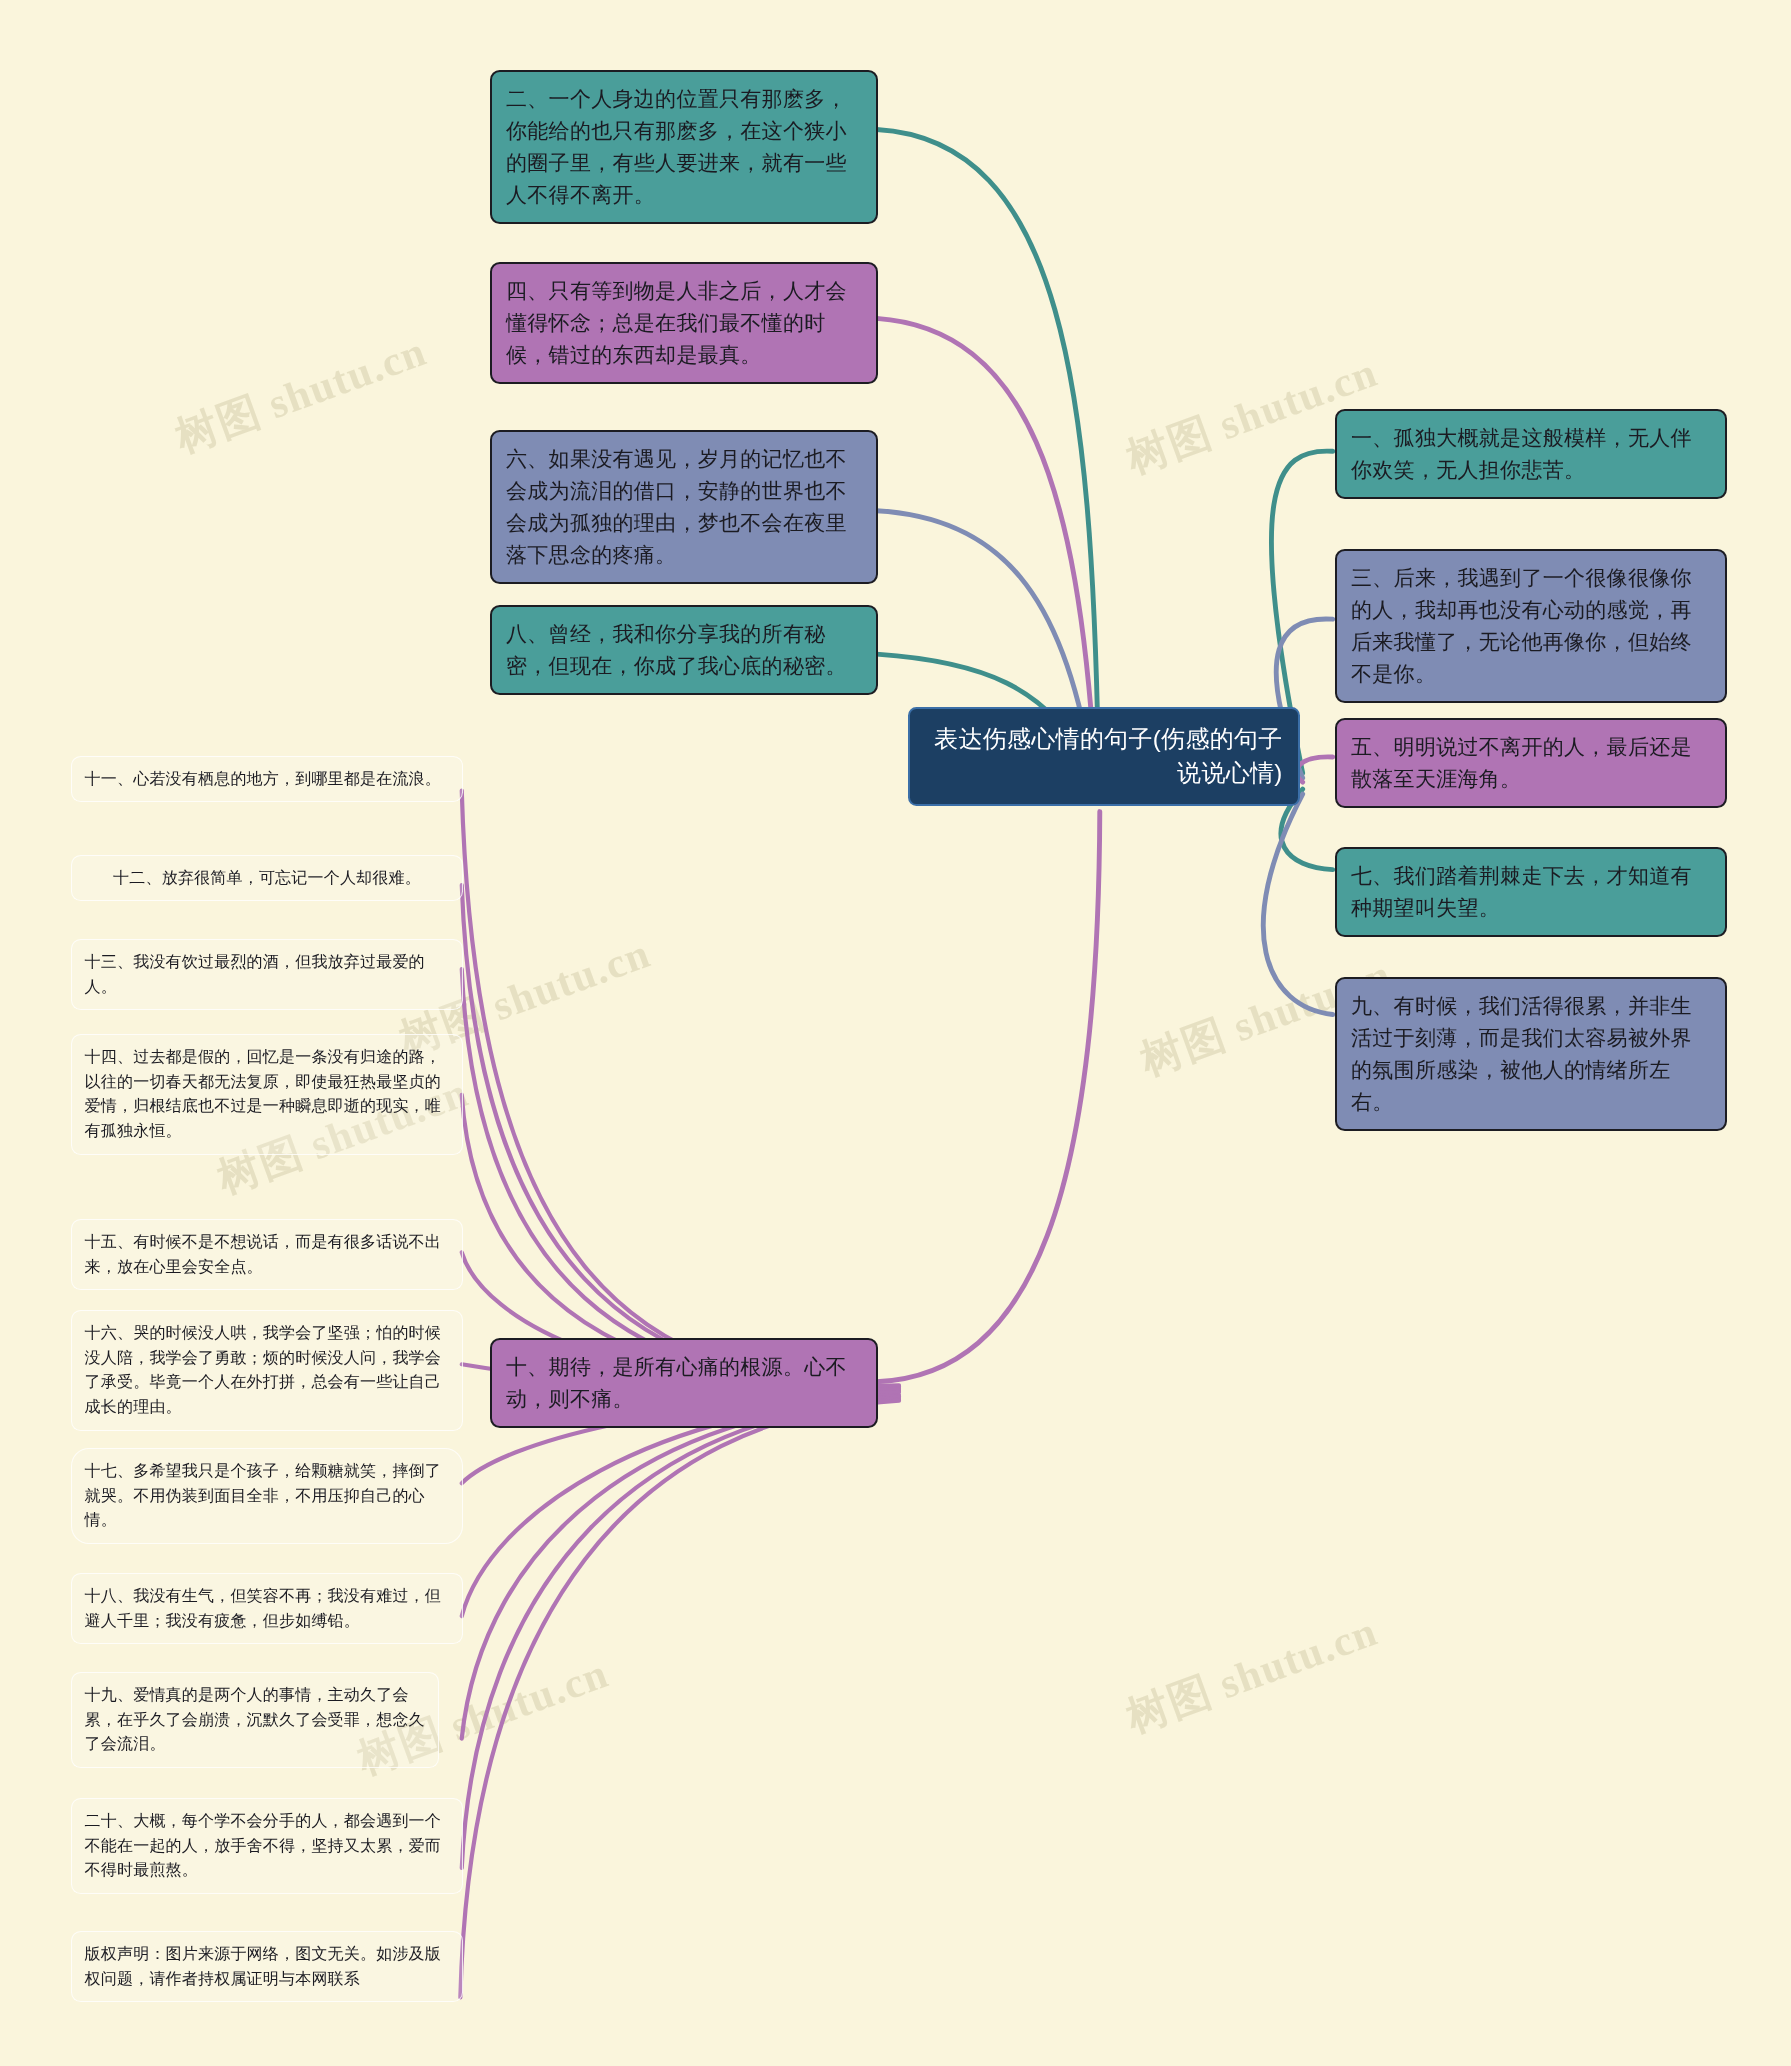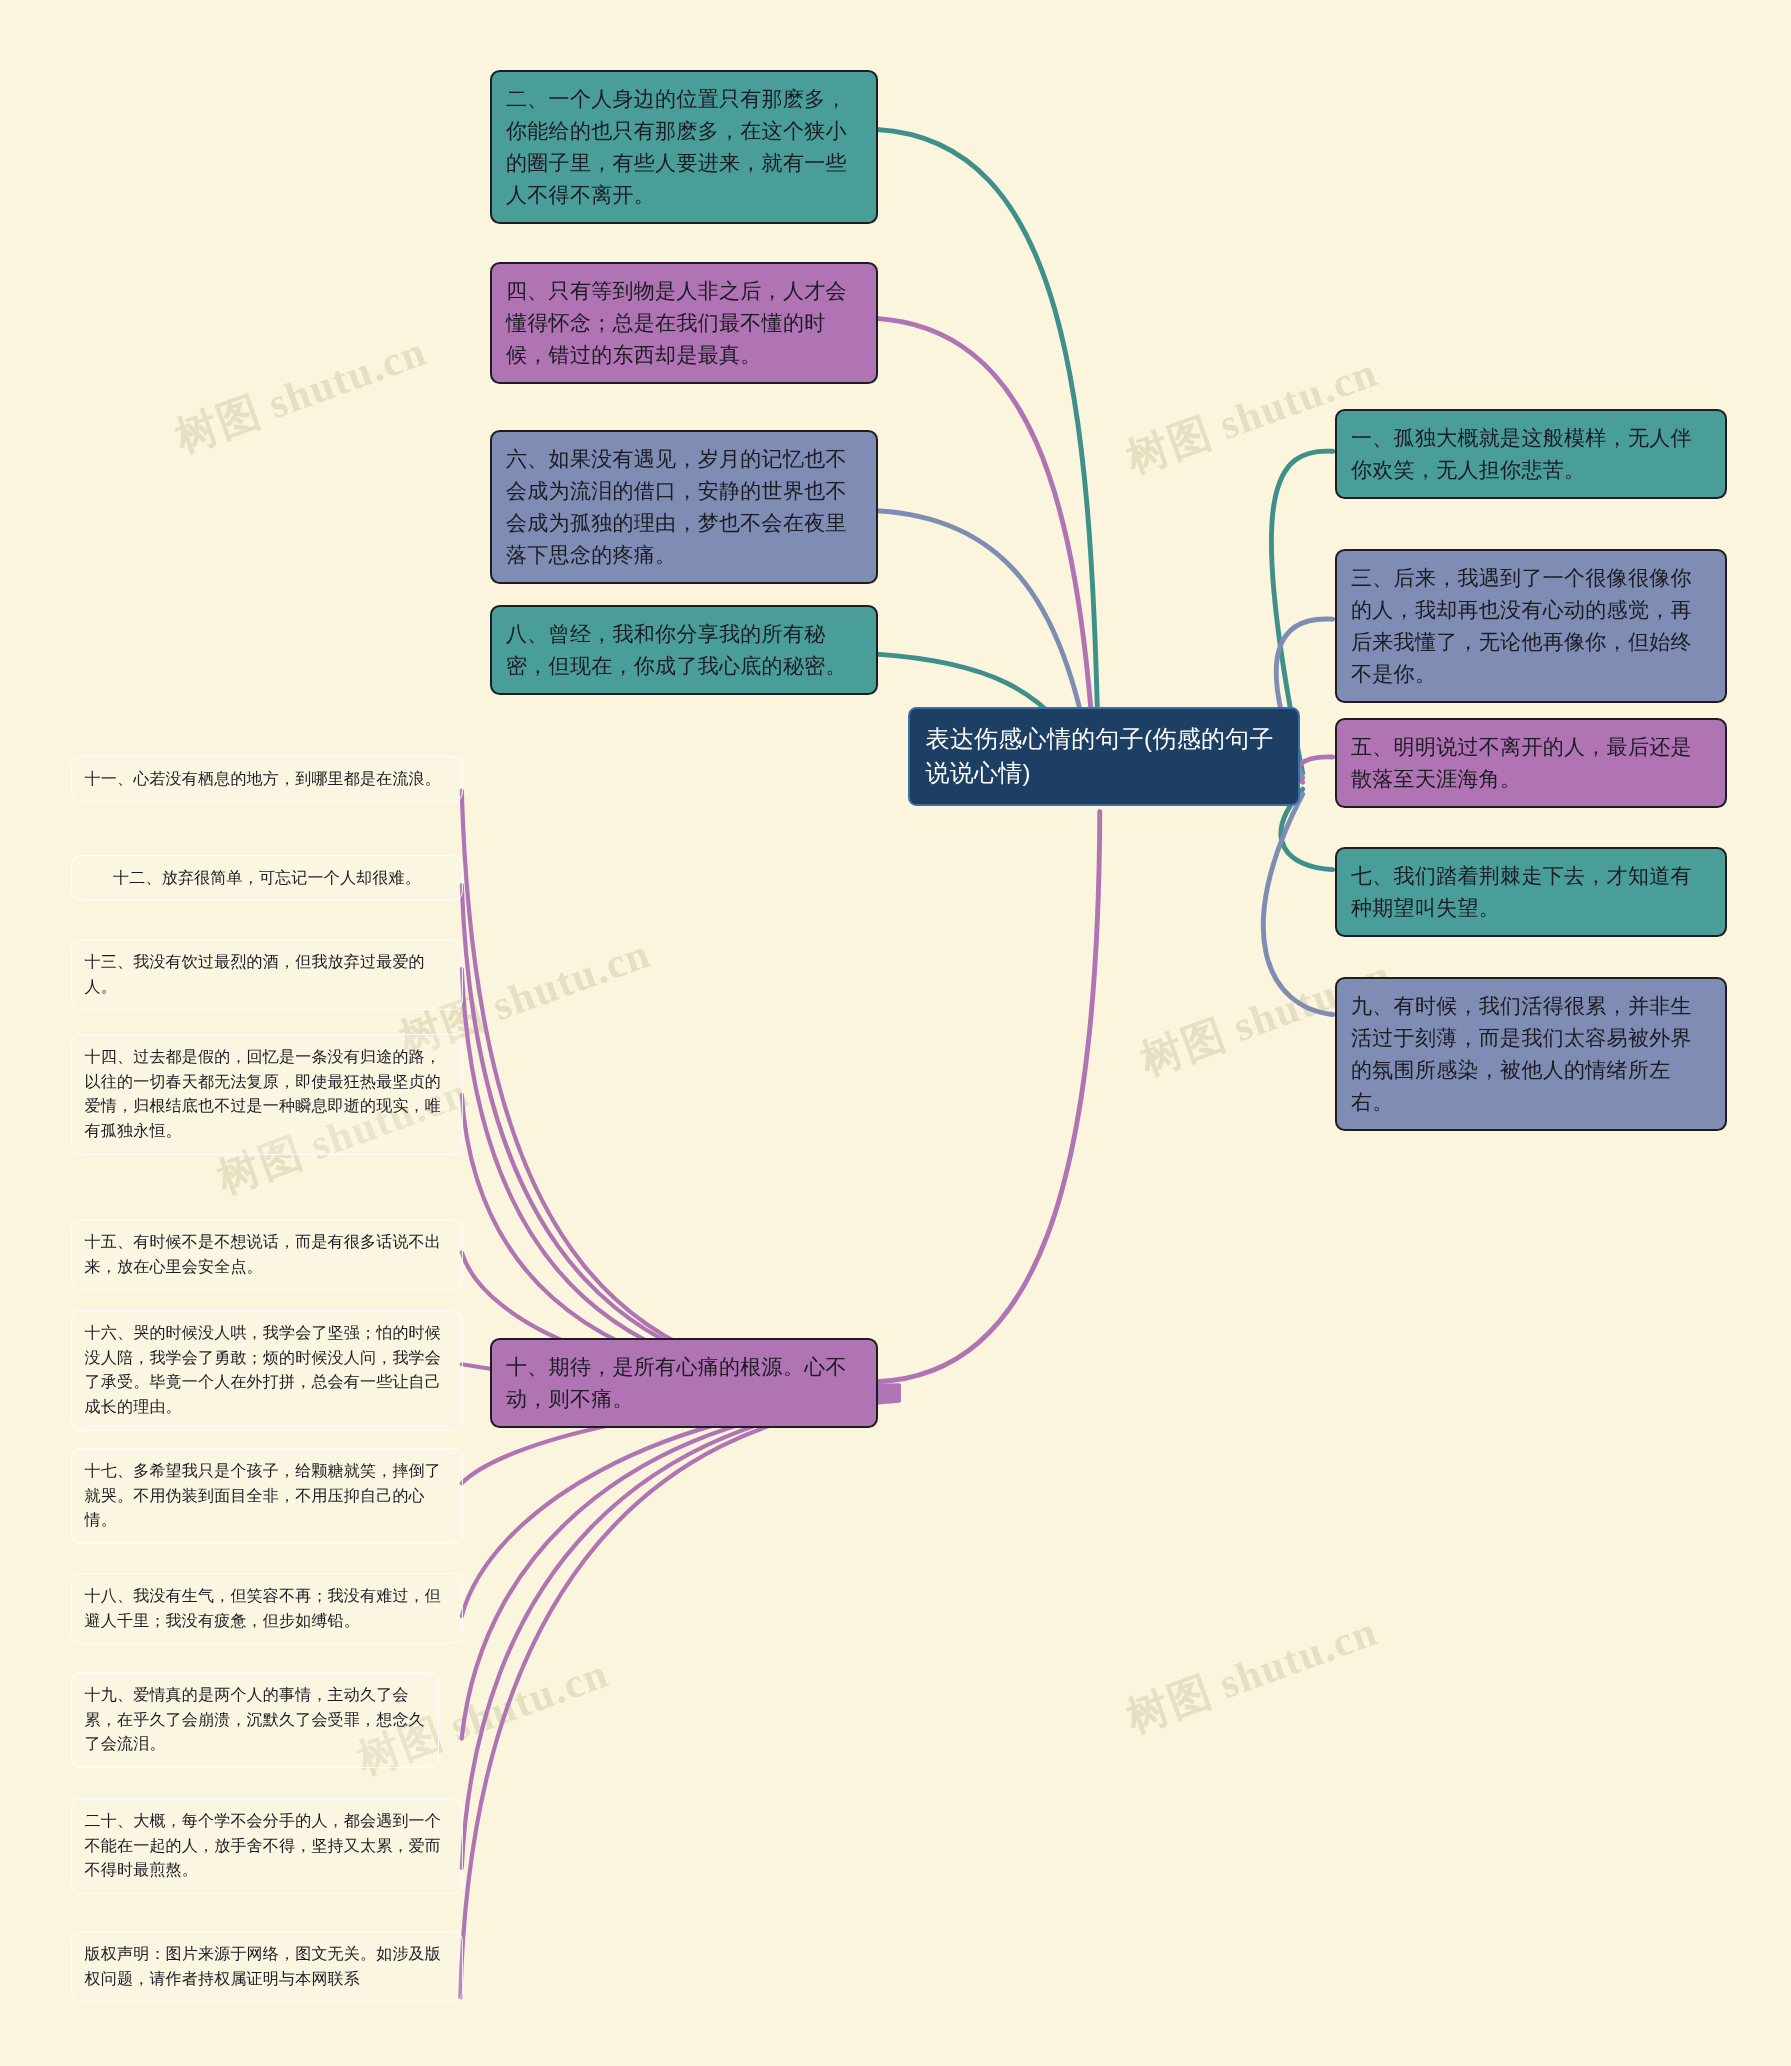--- a/index.html
+++ b/index.html
@@ -44,21 +44,21 @@
     text-align:left;
   }
   .node.teal{background:#4a9e9a;}
   .node.purple{background:#b074b4;}
   .node.slate{background:#7f8cb4;margin-top:14px;}
   .node.root{
     background:#1c3f63;
     color:#ffffff;
     border:2.1px solid #3b6fa8;
     border-radius:8.4px;
-    text-align:left;
+    text-align:right;
     font-size:24px;
     line-height:1.45;
     padding:12.6px 15.4px;
   }
 
   
   .listitem{
     position:absolute;
     z-index:3;
     box-sizing:border-box;
@@ -130,20 +130,20 @@
   <div class="node purple" style="left:1335px;top:718px;width:392px;">五、明明说过不离开的人，最后还是散落至天涯海角。</div>
   <div class="node teal" style="left:1335px;top:847px;width:392px;">七、我们踏着荆棘走下去，才知道有种期望叫失望。</div>
   <div class="node slate" style="left:1335px;top:963px;width:392px;">九、有时候，我们活得很累，并非生活过于刻薄，而是我们太容易被外界的氛围所感染，被他人的情绪所左右。</div>
 
   <div class="listitem" style="left:71px;top:756px;width:392px;">十一、心若没有栖息的地方，到哪里都是在流浪。</div>
   <div class="listitem centered" style="left:71px;top:855px;width:392px;">十二、放弃很简单，可忘记一个人却很难。</div>
   <div class="listitem" style="left:71px;top:939px;width:392px;">十三、我没有饮过最烈的酒，但我放弃过最爱的人。</div>
   <div class="listitem" style="left:71px;top:1034px;width:392px;">十四、过去都是假的，回忆是一条没有归途的路，以往的一切春天都无法复原，即使最狂热最坚贞的爱情，归根结底也不过是一种瞬息即逝的现实，唯有孤独永恒。</div>
   <div class="listitem" style="left:71px;top:1219px;width:392px;">十五、有时候不是不想说话，而是有很多话说不出来，放在心里会安全点。</div>
   <div class="listitem" style="left:71px;top:1310px;width:392px;">十六、哭的时候没人哄，我学会了坚强；怕的时候没人陪，我学会了勇敢；烦的时候没人问，我学会了承受。毕竟一个人在外打拼，总会有一些让自己成长的理由。</div>
-  <div class="listitem" style="left:71px;top:1448px;width:392px;">十七、多希望我只是个孩子，给颗糖就笑，摔倒了就哭。不用伪装到面目全非，不用压抑自己的心情。</div>
+  <div class="listitem" style="left:71px;top:1448px;width:392px;border-radius:18px;">十七、多希望我只是个孩子，给颗糖就笑，摔倒了就哭。不用伪装到面目全非，不用压抑自己的心情。</div>
   <div class="listitem" style="left:71px;top:1573px;width:392px;">十八、我没有生气，但笑容不再；我没有难过，但避人千里；我没有疲惫，但步如缚铅。</div>
   <div class="listitem" style="left:71px;top:1672px;width:368px;">十九、爱情真的是两个人的事情，主动久了会累，在乎久了会崩溃，沉默久了会受罪，想念久了会流泪。</div>
   <div class="listitem" style="left:71px;top:1798px;width:392px;">二十、大概，每个学不会分手的人，都会遇到一个不能在一起的人，放手舍不得，坚持又太累，爱而不得时最煎熬。</div>
   <div class="listitem" style="left:71px;top:1931px;width:392px;">版权声明：图片来源于网络，图文无关。如涉及版权问题，请作者持权属证明与本网联系</div>
 
 </div>
 
 
 </body></html>

